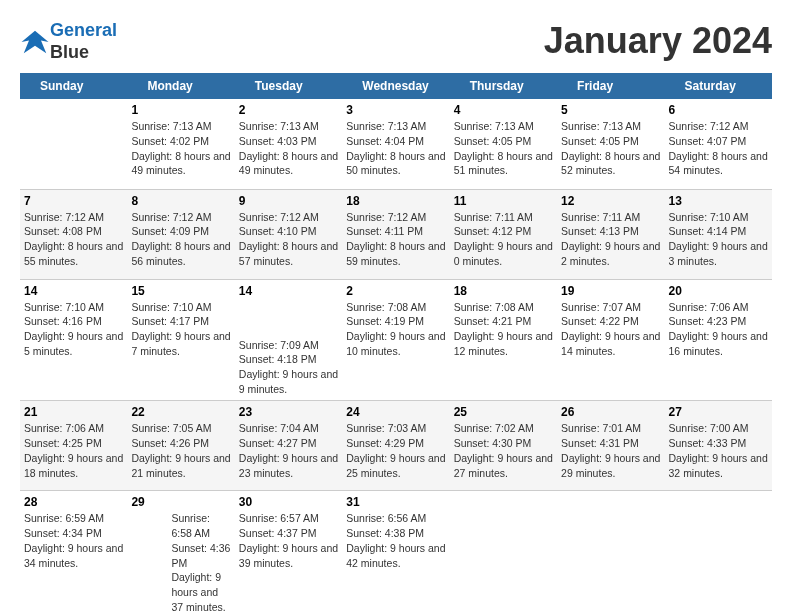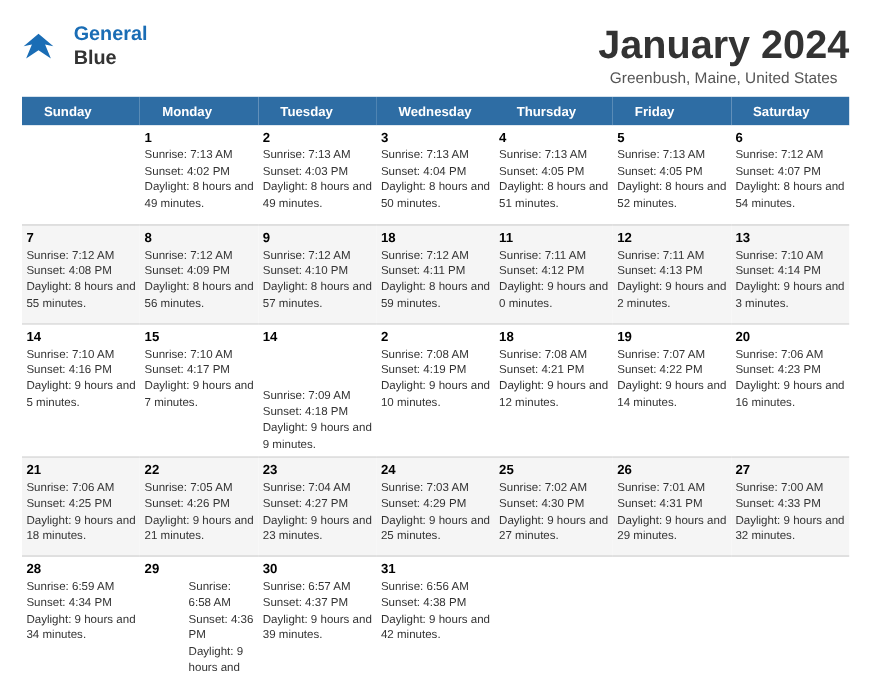--- a/index.html
+++ b/index.html
@@ -12,36 +12,36 @@
     }
     .header {
       display: flex;
       justify-content: space-between;
       align-items: flex-start;
       margin-bottom: 10px;
     }
     .logo {
       display: flex;
       align-items: center;
-      gap: 17px;
+      gap: 0;
       justify-content: flex-end;
     }
     .logo-text {
       font-size: 18px;
       font-weight: bold;
       line-height: 1.2;
       color: #333;
     }
     .logo-text span { color: #1a6db5; }
     .logo-bird {
       width: 30px;
       height: 30px;
     }
     .title-block {
-      text-align: center;
+      text-align: right;
     }
     .month-title {
       font-size: 36px;
       font-weight: bold;
       color: #333;
     }
     .location {
       font-size: 14px;
       color: #555;
     }
@@ -93,21 +93,20 @@
     <svg class="logo-bird" viewBox="0 0 40 40" xmlns="http://www.w3.org/2000/svg">
       <polygon points="20,5 38,20 28,18 35,35 20,25 5,35 12,18 2,20" fill="#1a6db5"></polygon>
     </svg>
     <div class="logo-text">
       <div><span>General</span></div>
       <div>Blue</div>
     </div>
   </div>
   <div class="title-block">
     <div class="month-title">January 2024</div>
-    <div class="location">Greenbush, Maine, United States</div>
   </div>
 </div>
 
 <table>
   <thead>
     <tr>
     <th>Sunday</th>
         <th>Monday</th>
         <th>Tuesday</th>
         <th>Wednesday</th>

